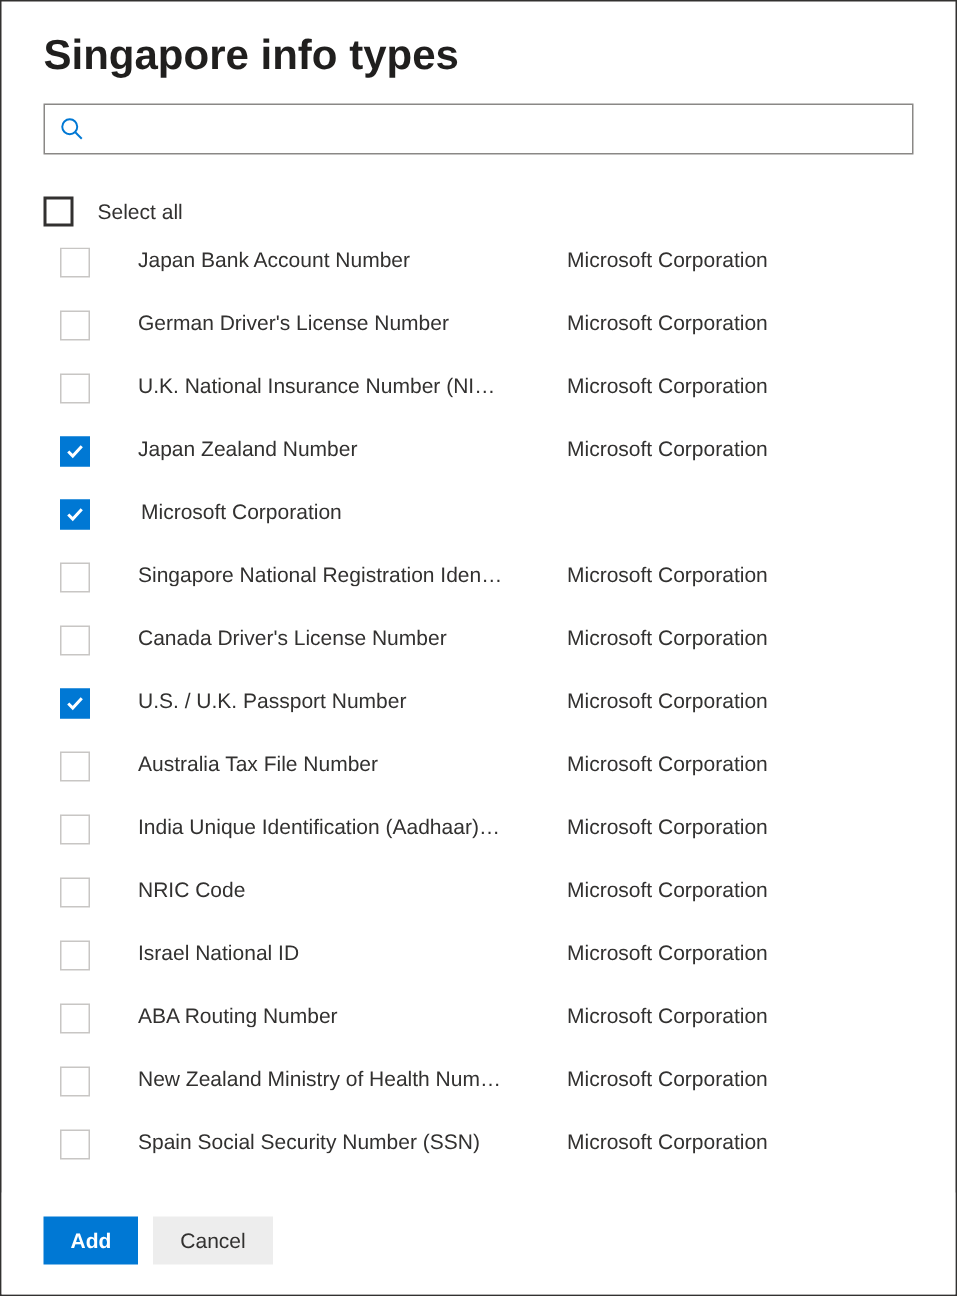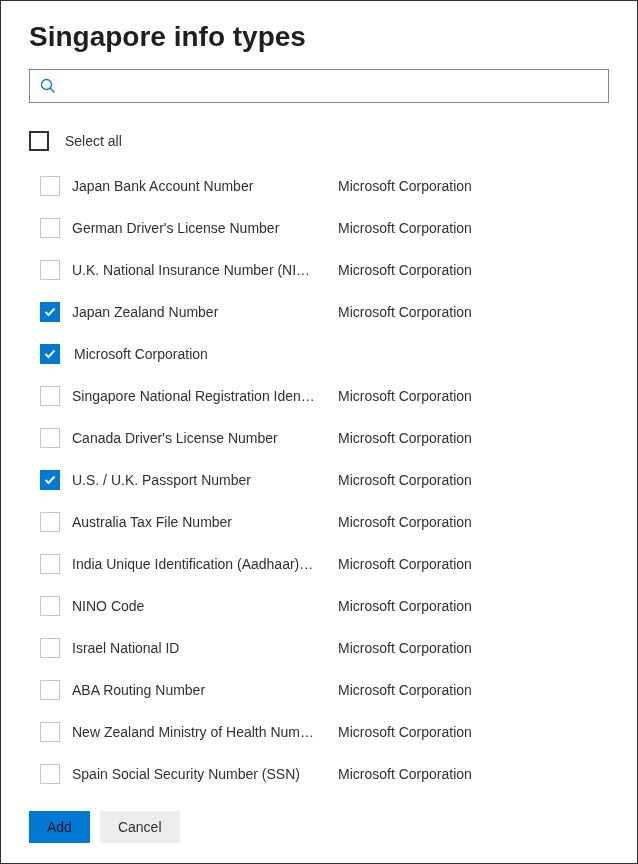--- a/index.html
+++ b/index.html
@@ -67,23 +67,23 @@
     .list-container {
       flex: 1;
       overflow-y: scroll;
       padding: 0 0 0 28px;
     }
     .list-container::-webkit-scrollbar { width: 16px; }
     .list-container::-webkit-scrollbar-track { background: #f3f2f1; }
     .list-container::-webkit-scrollbar-thumb { background: #c8c6c4; }
     .row {
       display: flex;
-      align-items: center;
+      align-items: flex-start;
       height: 42px;
-      gap: 12px;
+      gap: 32px;
     }
     .row-cb {
       width: 20px; height: 20px;
       border: 1px solid #c8c6c4;
       background: #fff;
       flex-shrink: 0;
       display: flex;
       align-items: center;
       justify-content: center;
       margin-left: 11px;
@@ -121,22 +121,22 @@
     .btn {
       height: 32px;
       padding: 0 18px;
       font-size: 14px;
       border: none;
       cursor: pointer;
       font-family: inherit;
     }
     .btn-primary {
       background: #0078d4;
-      color: #0f172a;
-      font-weight: 400;
+      color: #ffffff;
+      font-weight: 700;
     }
     .btn-secondary {
       background: #ededed;
       color: #323130;
     }
   </style>
 </head>
 <body>
 
 <div class="header">
@@ -215,21 +215,21 @@
       <div class="row-name">Australia Tax File Number</div>
       <div class="row-pub">Microsoft Corporation</div>
     </div>
     <div class="row">
       <div class="row-cb"></div>
       <div class="row-name">India Unique Identification (Aadhaar) Number</div>
       <div class="row-pub">Microsoft Corporation</div>
     </div>
     <div class="row">
       <div class="row-cb"></div>
-      <div class="row-name">NINO Code</div>
+      <div class="row-name">NRIC Code</div>
       <div class="row-pub">Microsoft Corporation</div>
     </div>
     <div class="row">
       <div class="row-cb"></div>
       <div class="row-name">Israel National ID</div>
       <div class="row-pub">Microsoft Corporation</div>
     </div>
     <div class="row">
       <div class="row-cb"></div>
       <div class="row-name">ABA Routing Number</div>

